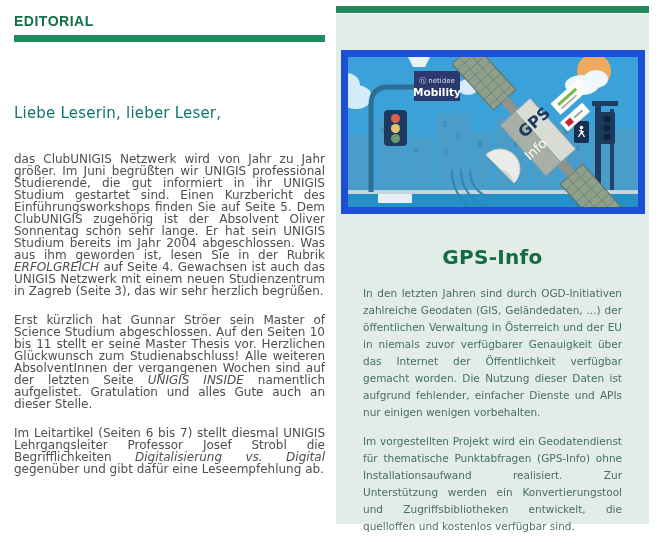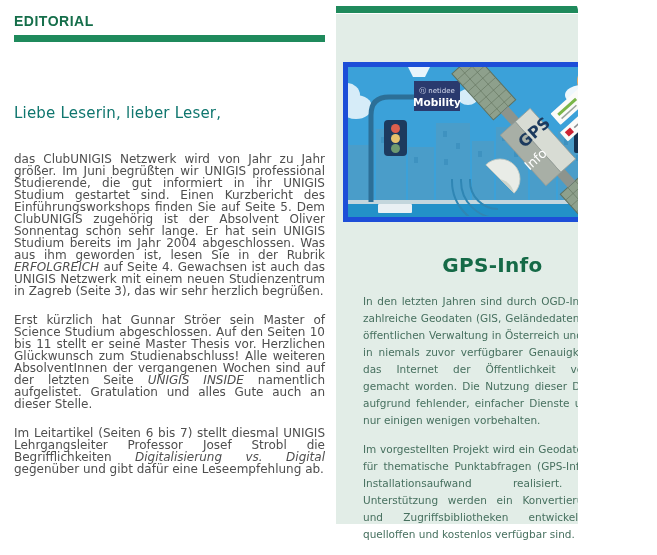--- a/index.html
+++ b/index.html
@@ -1,21 +1,21 @@
 <!DOCTYPE html>
 <html><head>
 <meta charset="utf-8">
 <style>
   html,body{margin:0;padding:0;}
   body{
     width:657px;height:555px;background:#ffffff;
     font-family:"DejaVu Sans", sans-serif;
     -webkit-font-smoothing:antialiased;
   }
-  .page{position:relative;width:578px;height:555px;overflow:hidden;background:#ffffff;border-radius:11px;}
+  .page{position:relative;width:657px;height:555px;overflow:hidden;background:#ffffff;border-radius:11px;}
   .col-left{position:absolute;left:14px;top:0;width:311px;}
   .col-right{position:absolute;left:336px;top:0;width:313px;height:555px;}
   .sec-head{
     margin-top:13px;
     font-family:"Liberation Sans", sans-serif;
     font-weight:bold;font-size:14px;letter-spacing:0.5px;
     color:#156e4a;
   }
   .sec-bar{height:7px;background:#1f8a5c;margin-top:6px;}
   .greeting{
@@ -25,22 +25,22 @@
     margin:31px 0 0;font-size:12px;line-height:12px;color:#4e4e4e;
     text-align:justify;
   }
   .body-text + .body-text{margin-top:17px;}
   .body-text i{font-style:italic;}
   .panel{
     background:#e2ede7;margin-top:1px;height:510px;box-sizing:border-box;
     padding-top:36px;
   }
   .illustration{
-    width:290px;height:150px;margin:12px auto;background:#3ba1d9;
-    border:5px solid #1d4ed8;
+    width:290px;height:150px;margin:0 auto;background:#3ba1d9;
+    border:7px solid #1d4ed8;
   }
   .illustration svg{display:block;width:100%;height:100%;}
   .gps-title{
     margin-top:31px;text-align:center;
     font-size:20px;font-weight:bold;color:#156a47;letter-spacing:0.3px;
   }
   .gps-subtitle{margin-top:7px;text-align:center;font-size:13.5px;color:#2f8f70;}
   .panel-text{
     margin:16px 27px 0;font-size:10.5px;line-height:17px;color:#47705f;
     text-align:justify;

